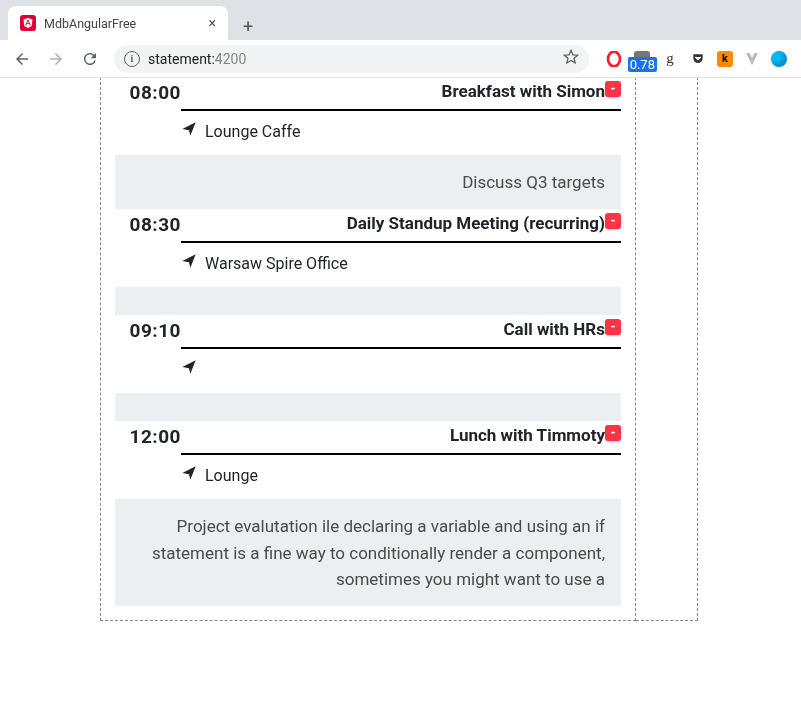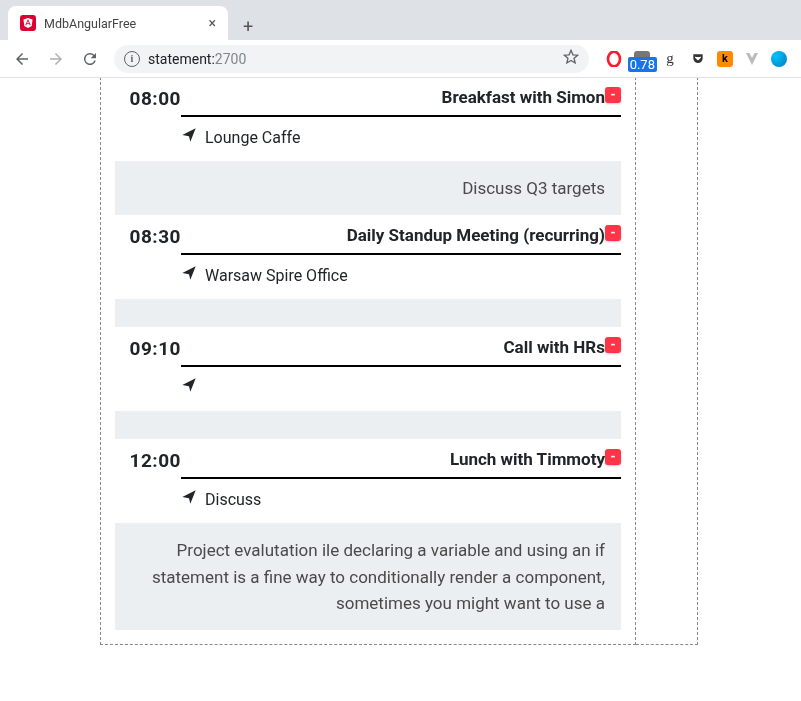--- a/index.html
+++ b/index.html
@@ -35,21 +35,21 @@
   .ext.vue { color:#bbb; }
   .ext.vue svg { width:16px; height:16px; }
   .ext.ff { width:16px; height:16px; border-radius:50%; background: radial-gradient(circle at 30% 30%, #00c3ff, #007db8); }
 
   
   .viewport { flex:1; overflow:hidden; background:#fff; position:relative; }
   .page { position:absolute; left:100px; top:-1px; width:600px; display:flex; }
   .col-main { width:536px; border:1px dashed #888; border-top:none; padding:0 14px 14px 14px; }
   .col-side { width:62px; border:1px dashed #888; border-top:none; border-left:none; }
 
-  .event { display:flex; padding-top:10px; }
+  .event { display:flex; padding-top:4px; }
   .time-col { width:66px; }
   .time { font-size:19px; font-weight:700; color:#212529; letter-spacing:.5px; }
   .body-col { flex:1; position:relative; }
   .title-row { display:flex; align-items:flex-start; padding-bottom:8px; border-bottom:2px solid #000000; }
   .title { font-size:17px; font-weight:700; color:#212529; flex:1; }
   .del-btn { width:16px; height:16px; background:#ff3547; border-radius:3px; color:#fff; font-size:13px; line-height:12px; display:flex; align-items:center; justify-content:center; cursor:pointer; font-weight:bold; box-shadow:0 1px 2px rgba(0,0,0,.2); }
   .loc-row { display:flex; align-items:center; gap:8px; padding:10px 0 14px 0; font-size:16px; color:#212529; }
   .loc-row svg { width:16px; height:16px; }
   .note { background:#eceff1; color:#4a4a4a; font-size:17px; padding:14px 16px; margin:0 0 0 0; line-height:1.55; }
   .note.empty { height:28px; padding:0; }
@@ -83,21 +83,21 @@
           <path fill="currentColor" d="M4 13h12.2l-5.6 5.6L12 20l8-8-8-8-1.4 1.4L16.2 11H4z"></path>
         </svg>
     </div>
     <div class="nav-btn">
       <svg viewBox="0 0 24 24">
           <path fill="currentColor" d="M17.65 6.35A8 8 0 1 0 19.73 14h-2.08A6 6 0 1 1 12 6a5.9 5.9 0 0 1 4.22 1.78L13 11h7V4z"></path>
         </svg>
     </div>
     <div class="omnibox">
       <span class="info">i</span>
-      <span><span class="host">statement:</span><span class="port">2700</span></span>
+      <span><span class="host">statement:</span><span class="port">4200</span></span>
       <span class="star">
         <svg width="16" height="16" viewBox="0 0 24 24">
             <path fill="none" stroke="currentColor" stroke-width="2" d="M12 17.3 5.8 21l1.6-7L2 9.3l7.1-.6L12 2l2.9 6.7 7.1.6-5.4 4.7 1.6 7z"></path>
           </svg>
       </span>
     </div>
     <div class="ext-icons">
       <div class="ext opera">
         <svg width="16" height="16" viewBox="0 0 24 24">
             <ellipse cx="12" cy="12" rx="9" ry="11" fill="none" stroke="#ff1b2d" stroke-width="4"></ellipse>
@@ -190,21 +190,21 @@
             </div>
           <div class="body-col">
             <div class="title-row">
               <div class="title">Lunch with Timmoty</div>
               <div class="del-btn">-</div>
             </div>
             <div class="loc-row">
               <span><svg viewBox="0 0 24 24">
                     <path fill="#212529" d="M2 12 22 2l-8 20-2-8-10-2z"></path>
                   </svg></span>
-              <span>Discuss</span>
+              <span>Lounge</span>
             </div>
           </div>
         </div>
         <div class="note">Project evalutation ile declaring a variable and using an if statement is a fine way to conditionally render a component, sometimes you might want to use a</div>
 
       </div>
       <div class="col-side"></div>
     </div>
   </div>
 

